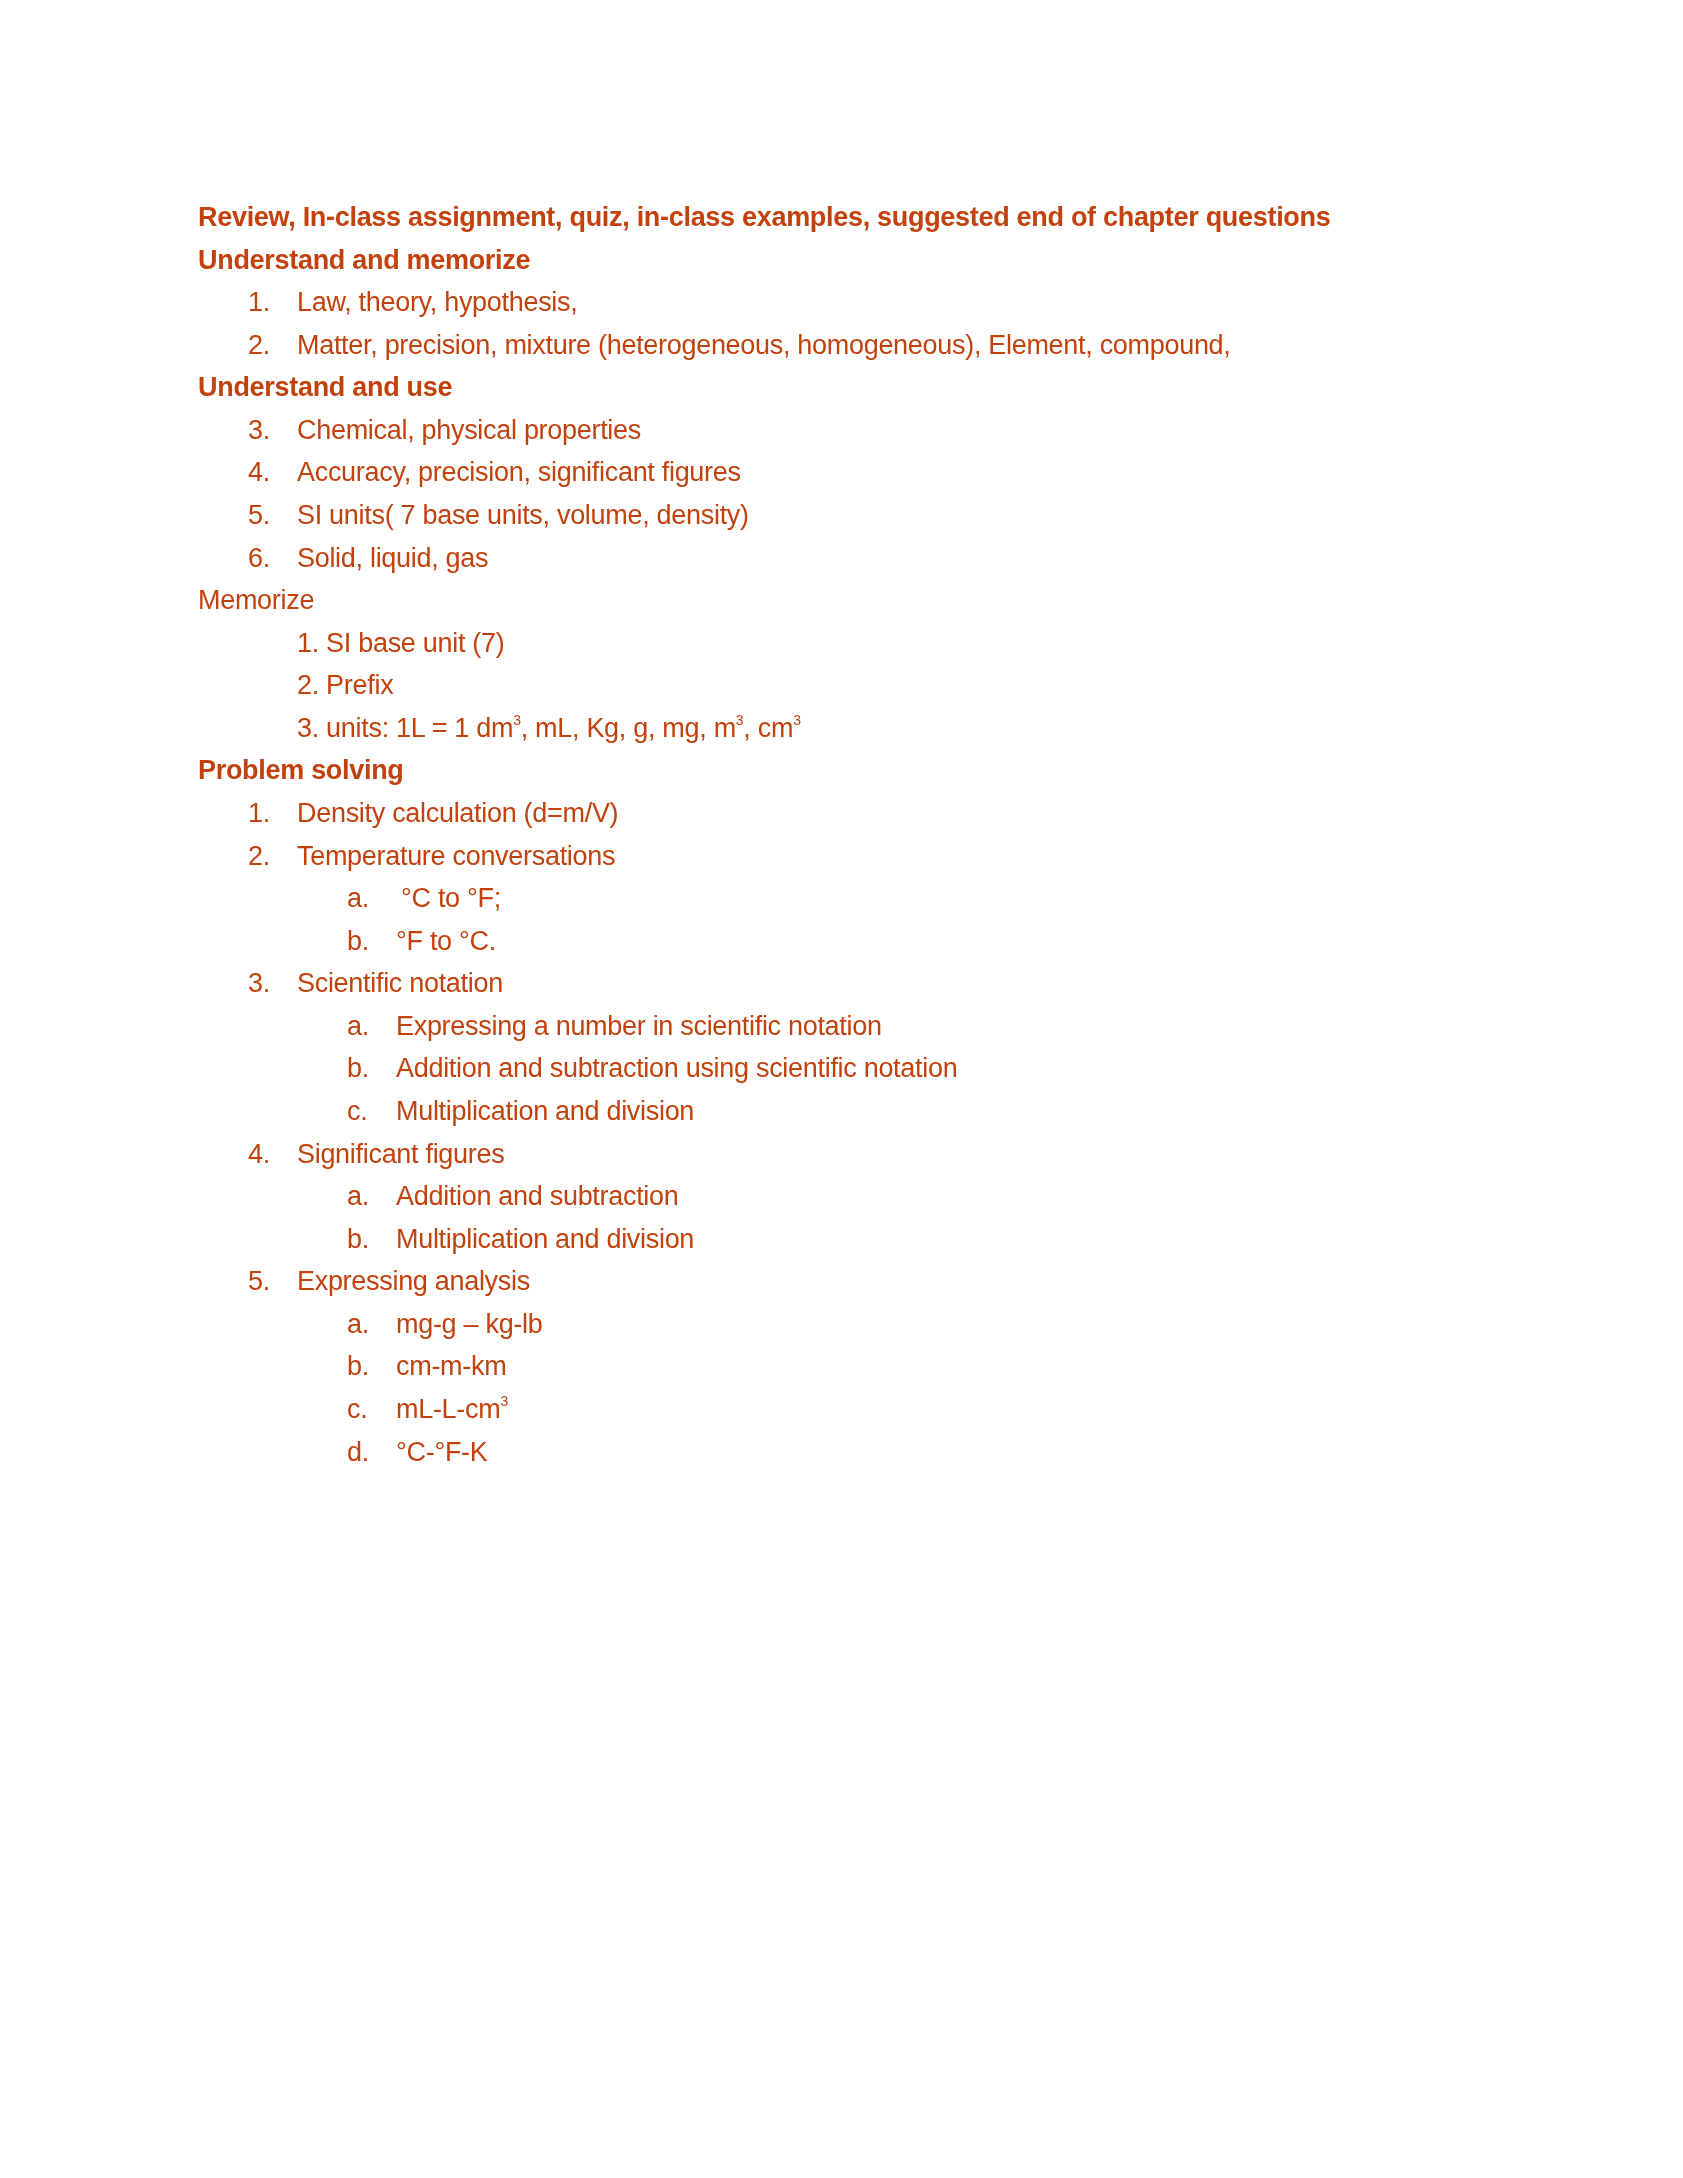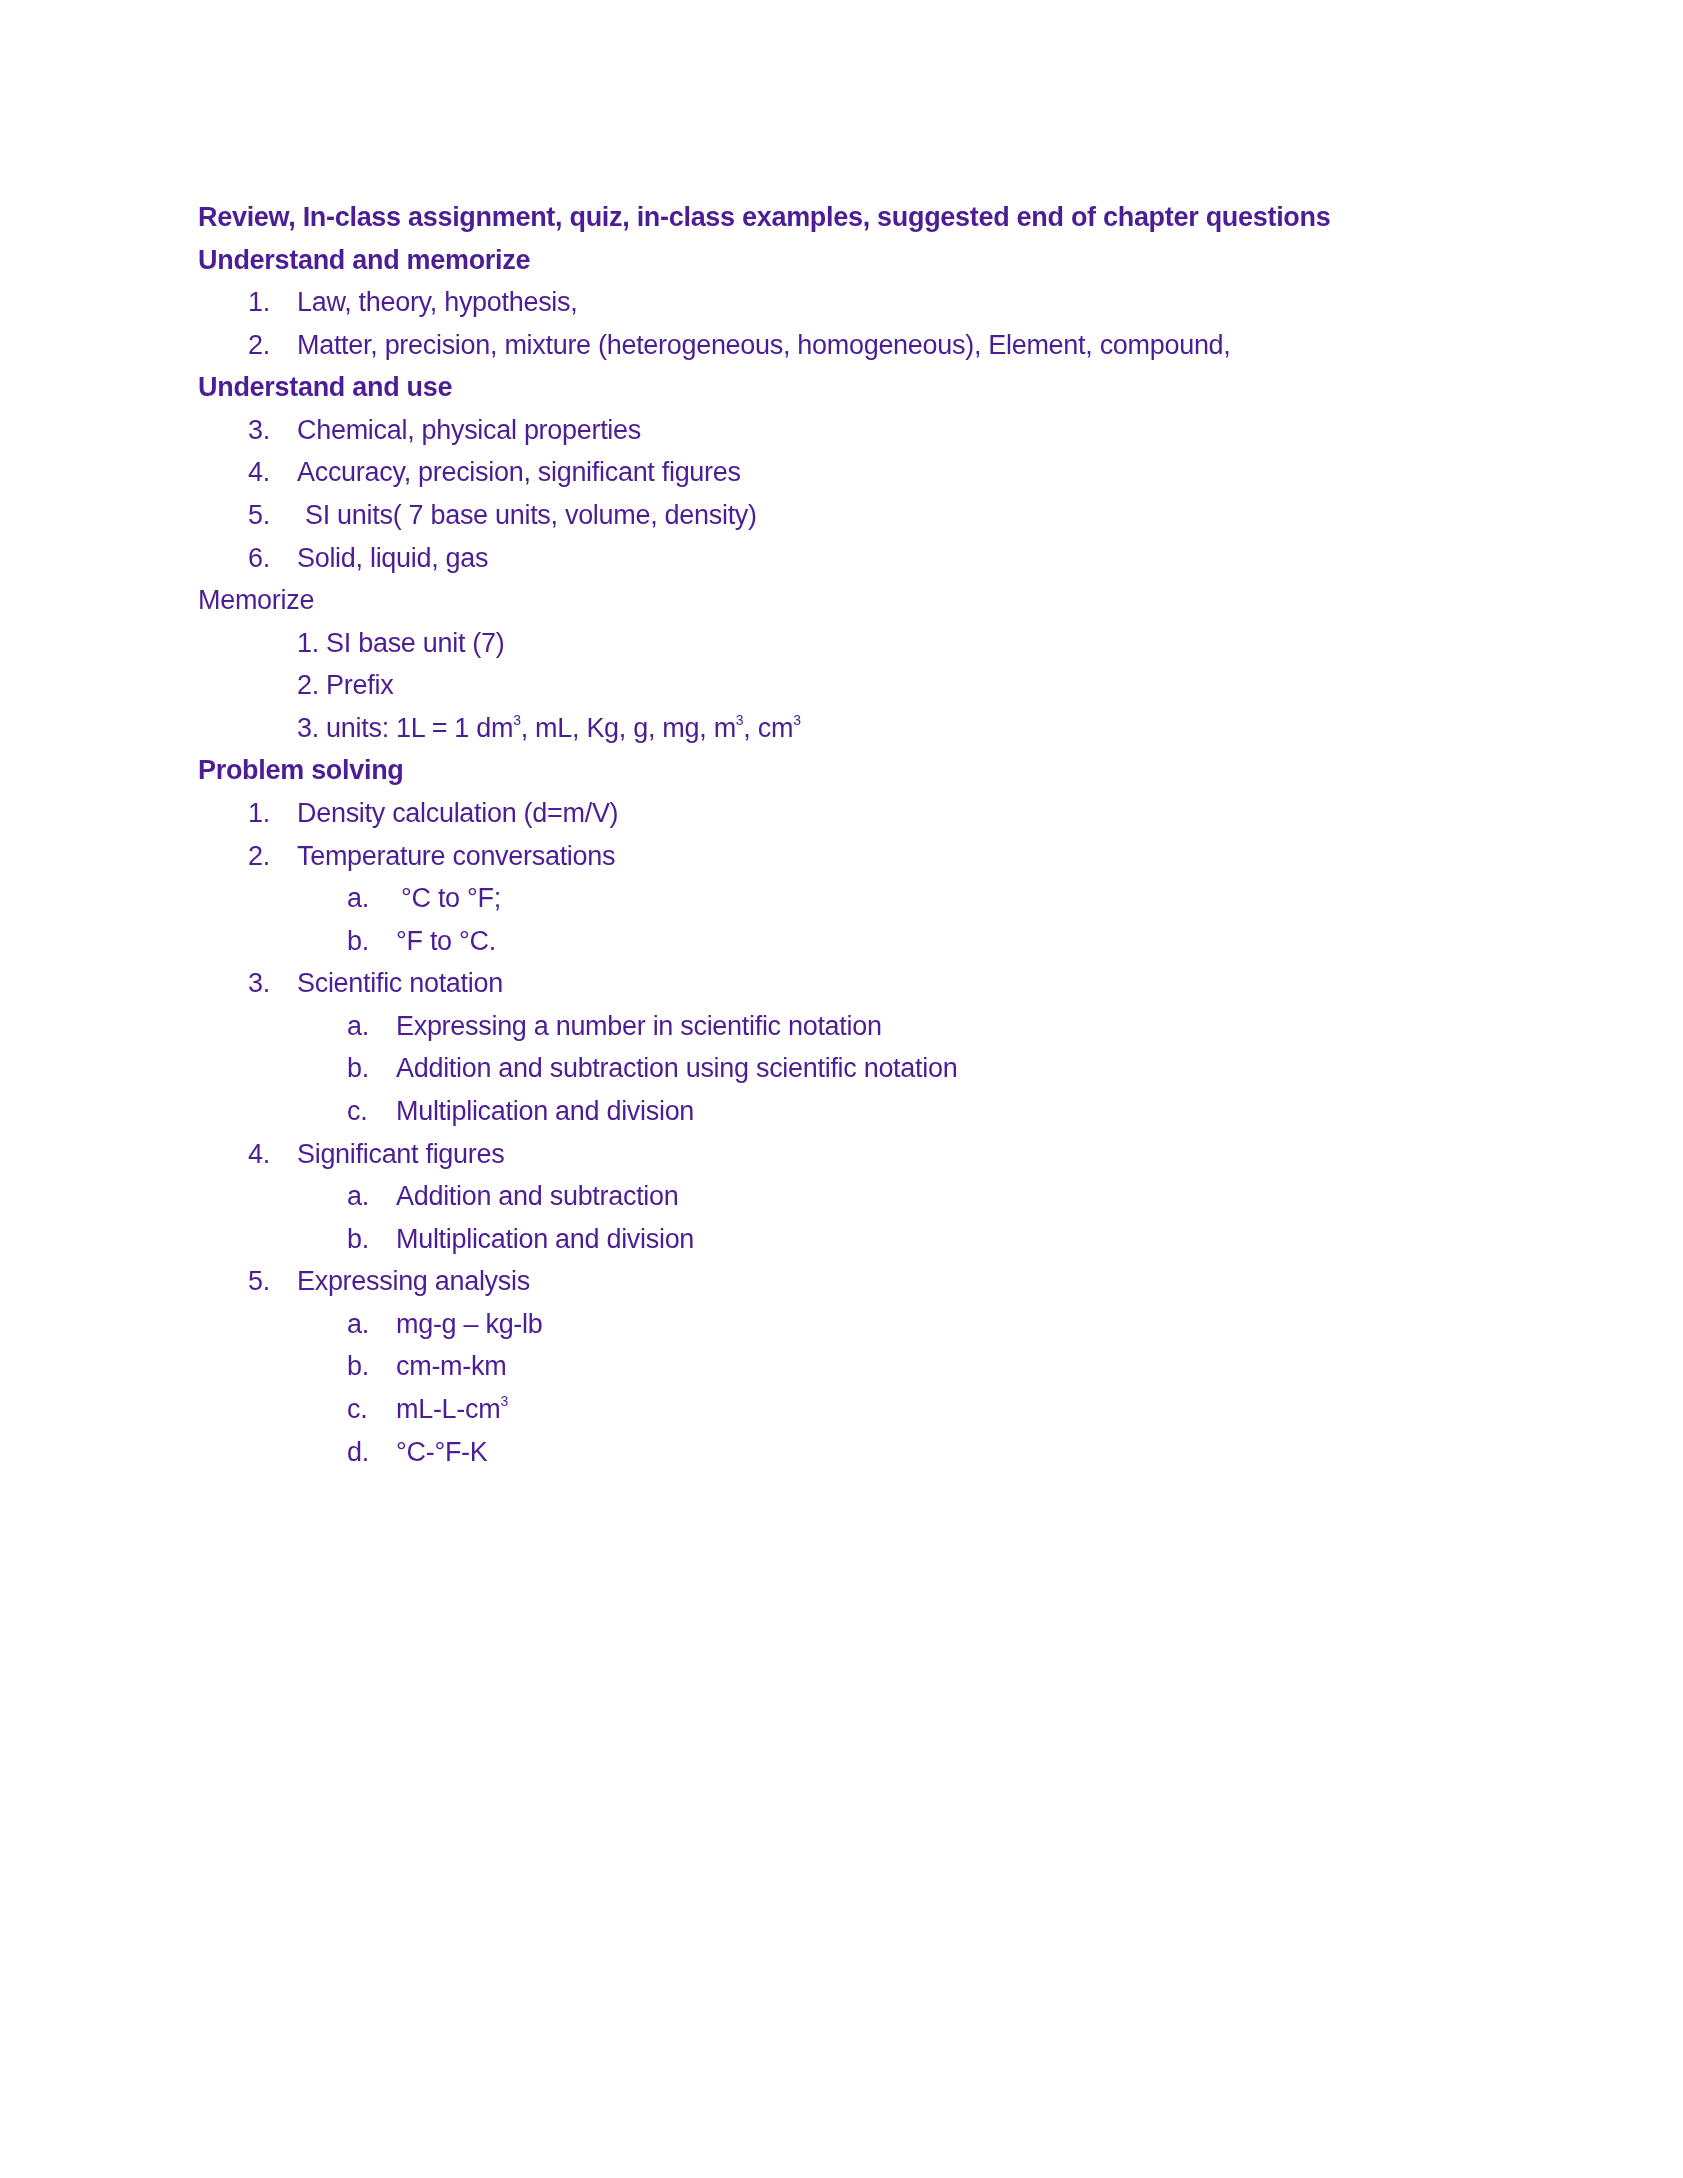--- a/index.html
+++ b/index.html
@@ -1,20 +1,20 @@
 <!DOCTYPE html>
 <html><head>
   <meta charset="utf-8">
   <style>
     html, body { margin: 0; padding: 0; background: #ffffff; }
     body { width: 1683px; height: 2178px; position: relative; overflow: hidden; }
     .page {
       position: absolute; left: 0; top: 0; width: 1683px; height: 2178px;
       font-family: "Liberation Sans", "DejaVu Sans", sans-serif;
-      color: #4c1d95;
+      color: #c2410c;
     }
     .line {
       position: absolute; left: 198px;
       font-size: 27px; line-height: 32px; white-space: nowrap;
       letter-spacing: -0.3px;
     }
     .bold { font-weight: bold; }
     .num { position: absolute; }
     .txt { position: absolute; }
     sup { font-size: 14px; vertical-align: 12px; line-height: 0; }
@@ -40,21 +40,21 @@
   <div class="line" style="top:414px; left:0;">
     <span class="num" style="left:248px;">3.</span>
     <span class="txt" style="left:297px;">Chemical, physical properties</span>
   </div>
   <div class="line" style="top:456px; left:0;">
     <span class="num" style="left:248px;">4.</span>
     <span class="txt" style="left:297px;">Accuracy, precision, significant figures</span>
   </div>
   <div class="line" style="top:499px; left:0;">
     <span class="num" style="left:248px;">5.</span>
-    <span class="txt" style="left:305px;">SI units( 7 base units, volume, density)</span>
+    <span class="txt" style="left:297px;">SI units( 7 base units, volume, density)</span>
   </div>
   <div class="line" style="top:542px; left:0;">
     <span class="num" style="left:248px;">6.</span>
     <span class="txt" style="left:297px;">Solid, liquid, gas</span>
   </div>
 
   <div class="line" style="top:584px;">Memorize</div>
   <div class="line" style="top:627px; left:297px;">1. SI base unit (7)</div>
   <div class="line" style="top:669px; left:297px;">2. Prefix</div>
   <div class="line" style="top:712px; left:297px;"><span>3. units: 1L = 1 dm</span><sup>3</sup><span>, mL, Kg, g, mg, m</span><sup>3</sup><span>, cm</span><sup>3</sup></div>

